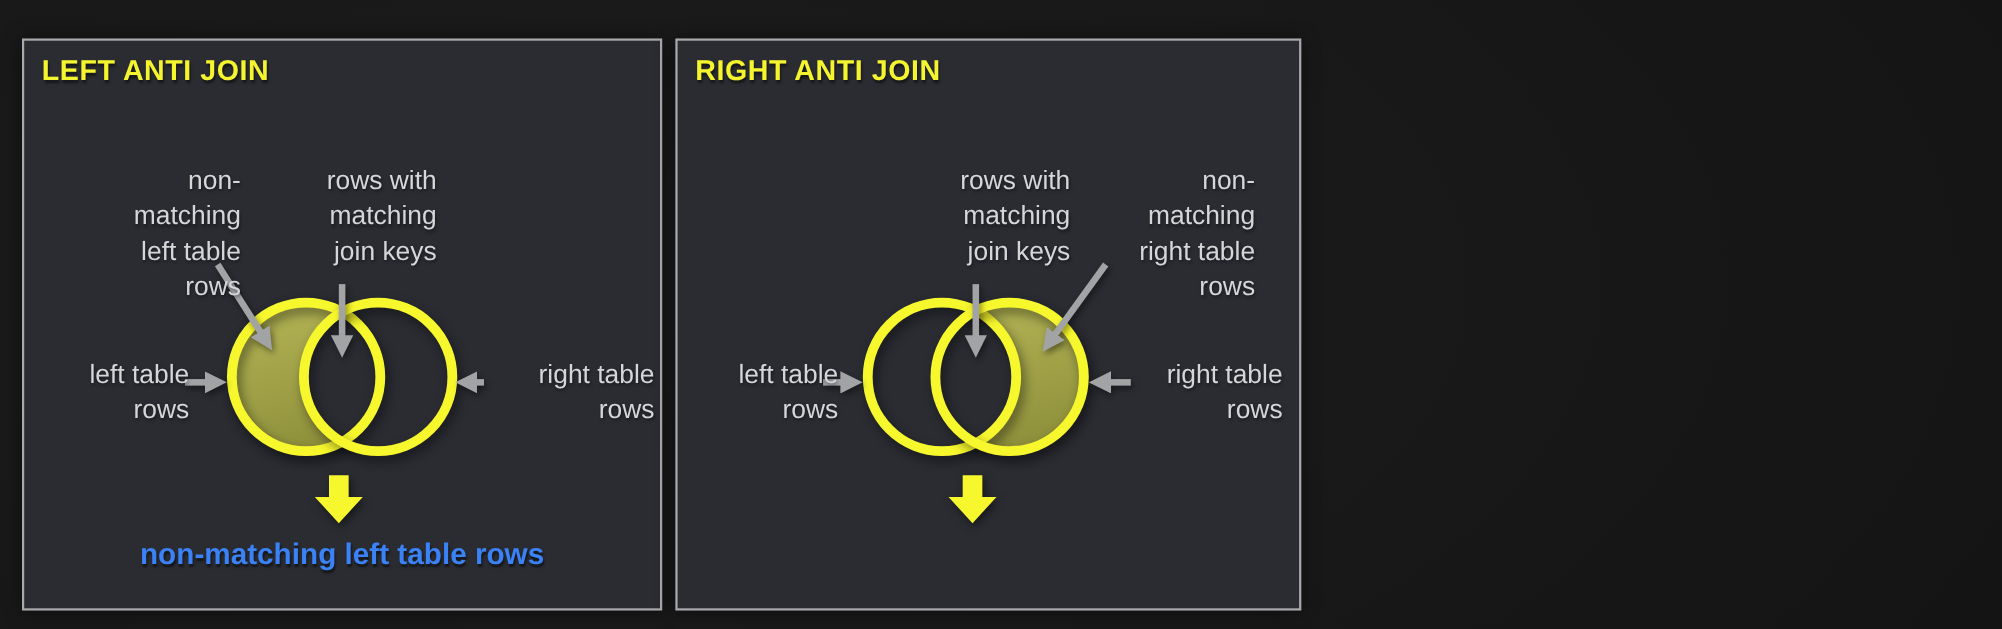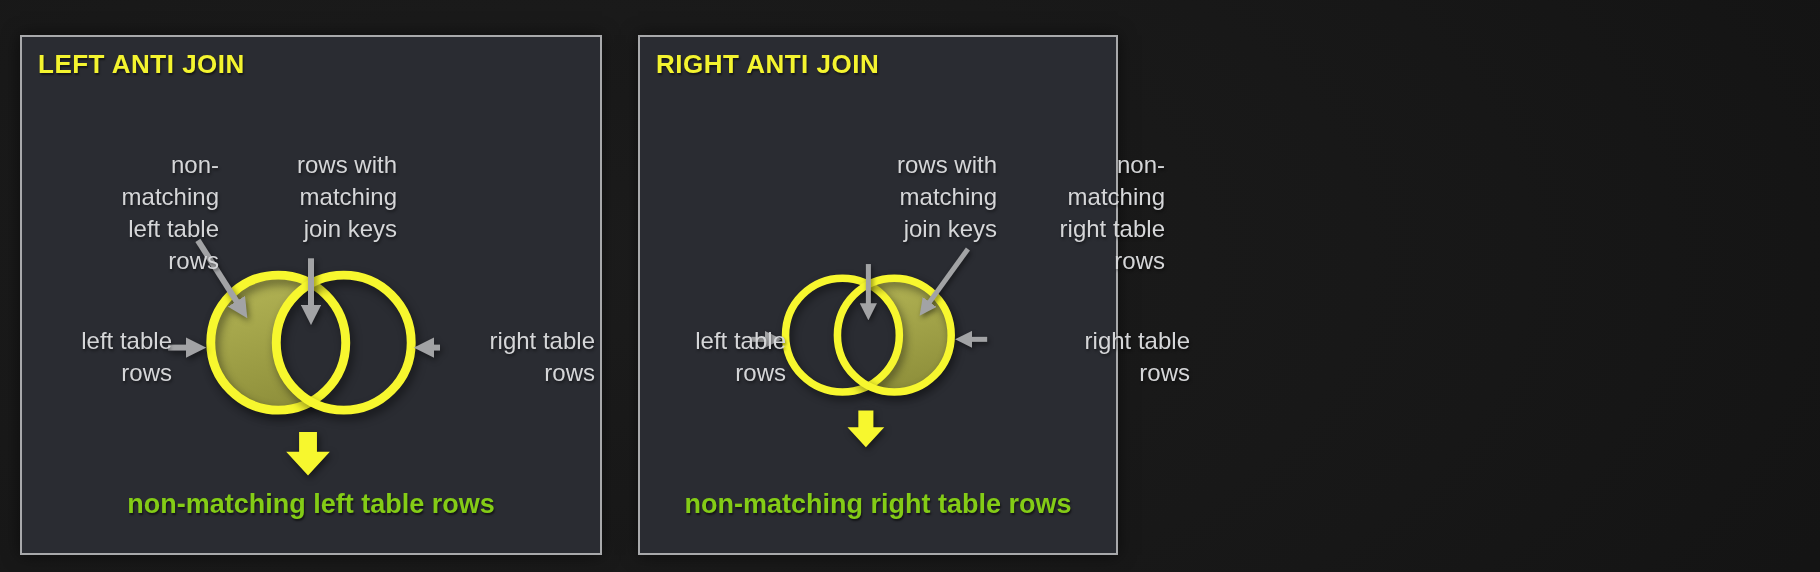--- a/index.html
+++ b/index.html
@@ -18,21 +18,21 @@
     position: absolute;
     top: 22px;
     height: 520px;
     background: #2a2c32;
     border: 2px solid #a8a9ab;
     box-sizing: border-box;
     box-shadow: 0 0 16px rgba(0,0,0,0.55);
     margin-top: 13px;
   }
   #panel-left  { left: 20px;  width: 582px; }
-  #panel-right { left: 638px; width: 480px; }
+  #panel-right { left: 614px; width: 569px; }
 
   .panel > svg {
     position: absolute;
     left: 0; top: 0;
     width: 100%; height: 100%;
     overflow: visible;
   }
   .title {
     position: absolute;
     left: 16px;
@@ -60,21 +60,21 @@
   #panel-right .lbl-matching    { left: 187px; top: 112px; width: 170px; }
   #panel-right .lbl-nonmatching { left: 355px; top: 112px; width: 170px; }
   #panel-right .lbl-left-table  { left: 6px;   top: 288px; width: 140px; }
   #panel-right .lbl-right-table { left: 390px; top: 288px; width: 160px; }
 
   .result {
     position: absolute;
     left: 0; right: 0;
     top: 452px;
     text-align: center;
-    color: #84cc16;
+    color: #3b82f6;
     font-size: 27px;
     font-weight: bold;
     text-shadow: 1px 2px 2px rgba(0,0,0,0.55);
     white-space: nowrap;
   }
   .ring {
     fill: none;
     stroke-width: 9px;
     filter: drop-shadow(3px 5px 5px rgba(0,0,0,0.45));
   }
@@ -160,14 +160,13 @@
 matching
 join keys</div>
   <div class="lbl lbl-nonmatching">non-
 matching
 right table
 rows</div>
   <div class="lbl lbl-left-table">left table
 rows</div>
   <div class="lbl lbl-right-table">right table
 rows</div>
-  <div class="result">non-matching right table rows</div>
 </div>
 
 </body></html>

